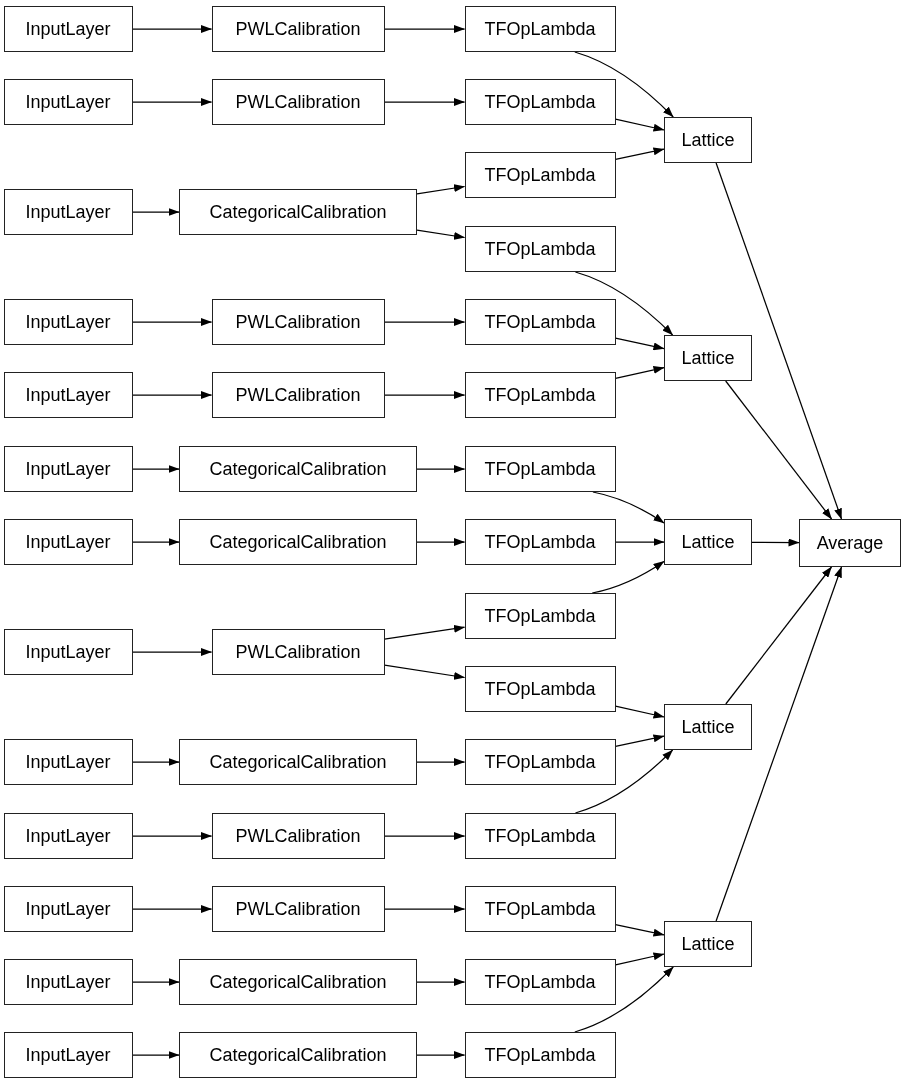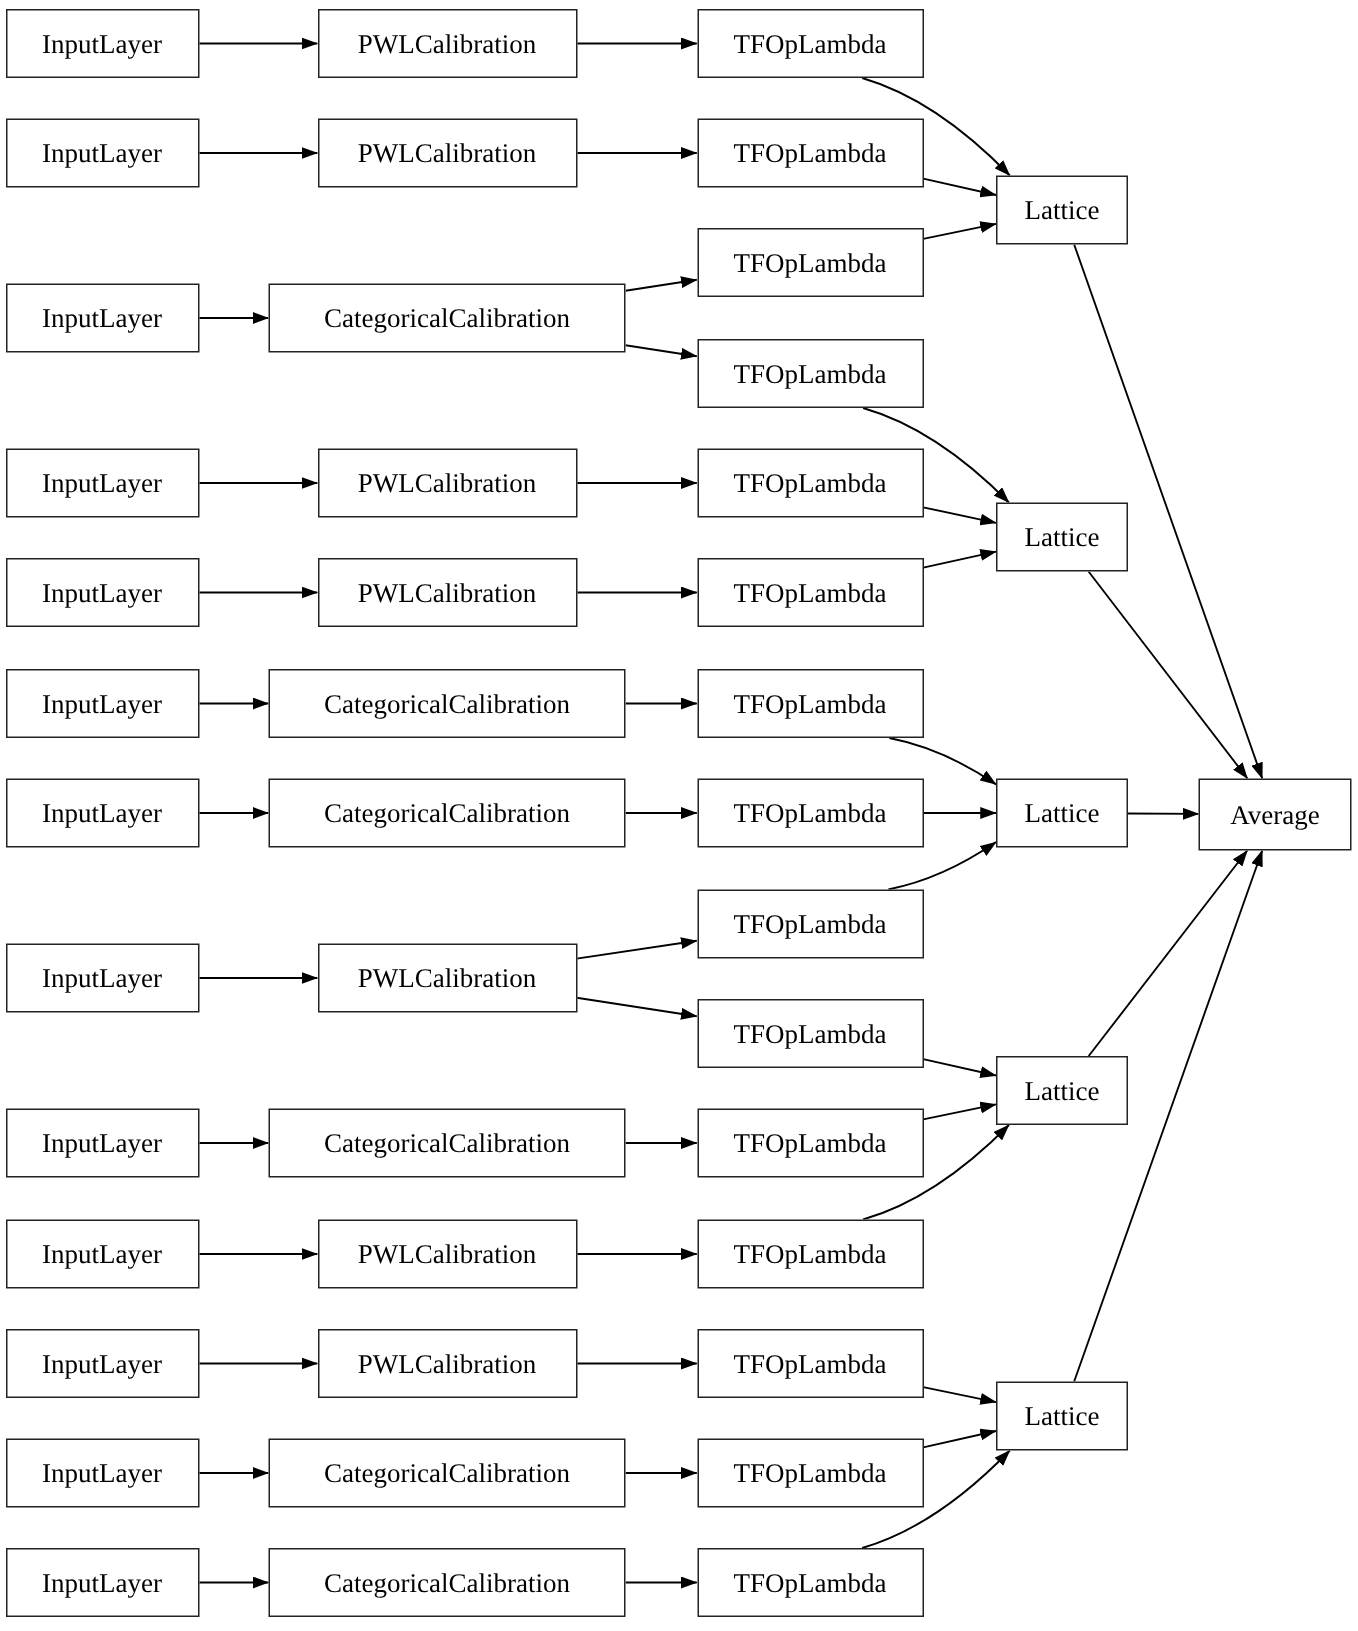--- a/index.html
+++ b/index.html
@@ -1,21 +1,21 @@
 <!DOCTYPE html>
 <html><head>
 <meta charset="utf-8">
 <style>
   html, body { margin: 0; padding: 0; background: #ffffff; }
   .canvas {
     position: relative;
     width: 905px;
     height: 1087px;
     background: #ffffff;
-    font-family: Liberation Serif, serif;
+    font-family: Liberation Sans, sans-serif;
     overflow: hidden;
   }
   svg.edges {
     position: absolute;
     left: 0; top: 0;
     width: 905px; height: 1087px;
   }
   svg.edges path.edge {
     fill: none;
     stroke: #000000;

